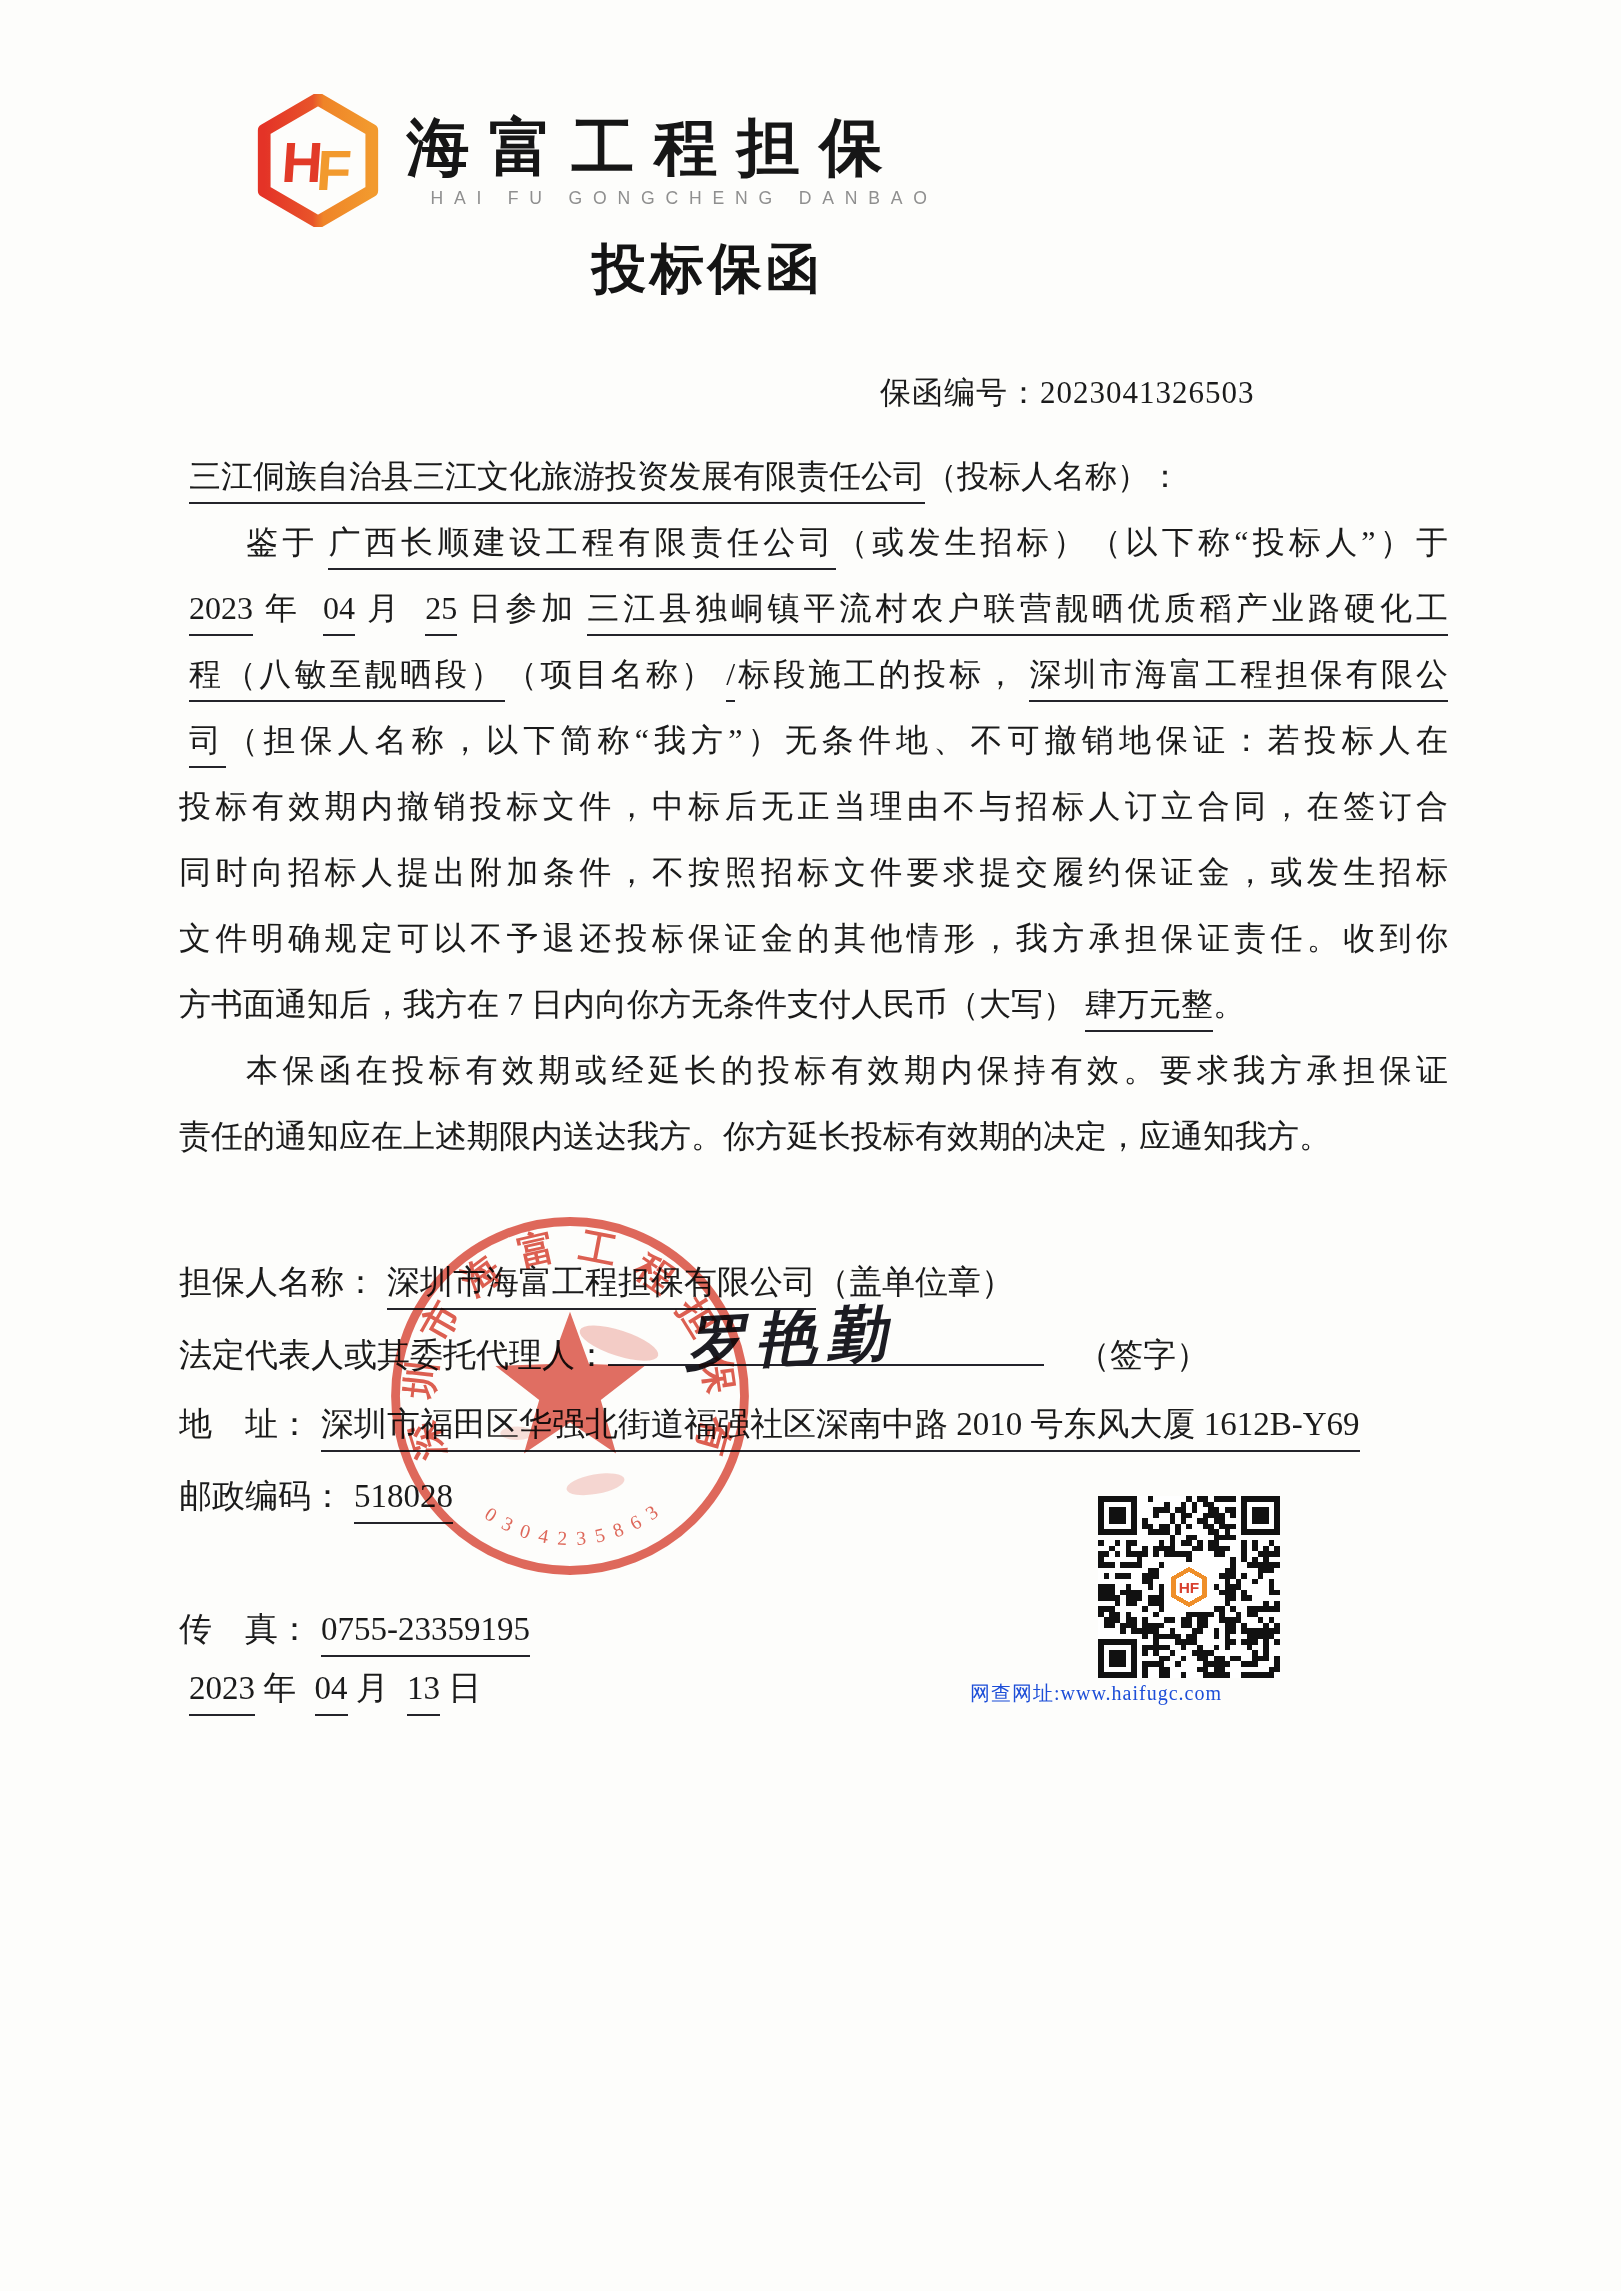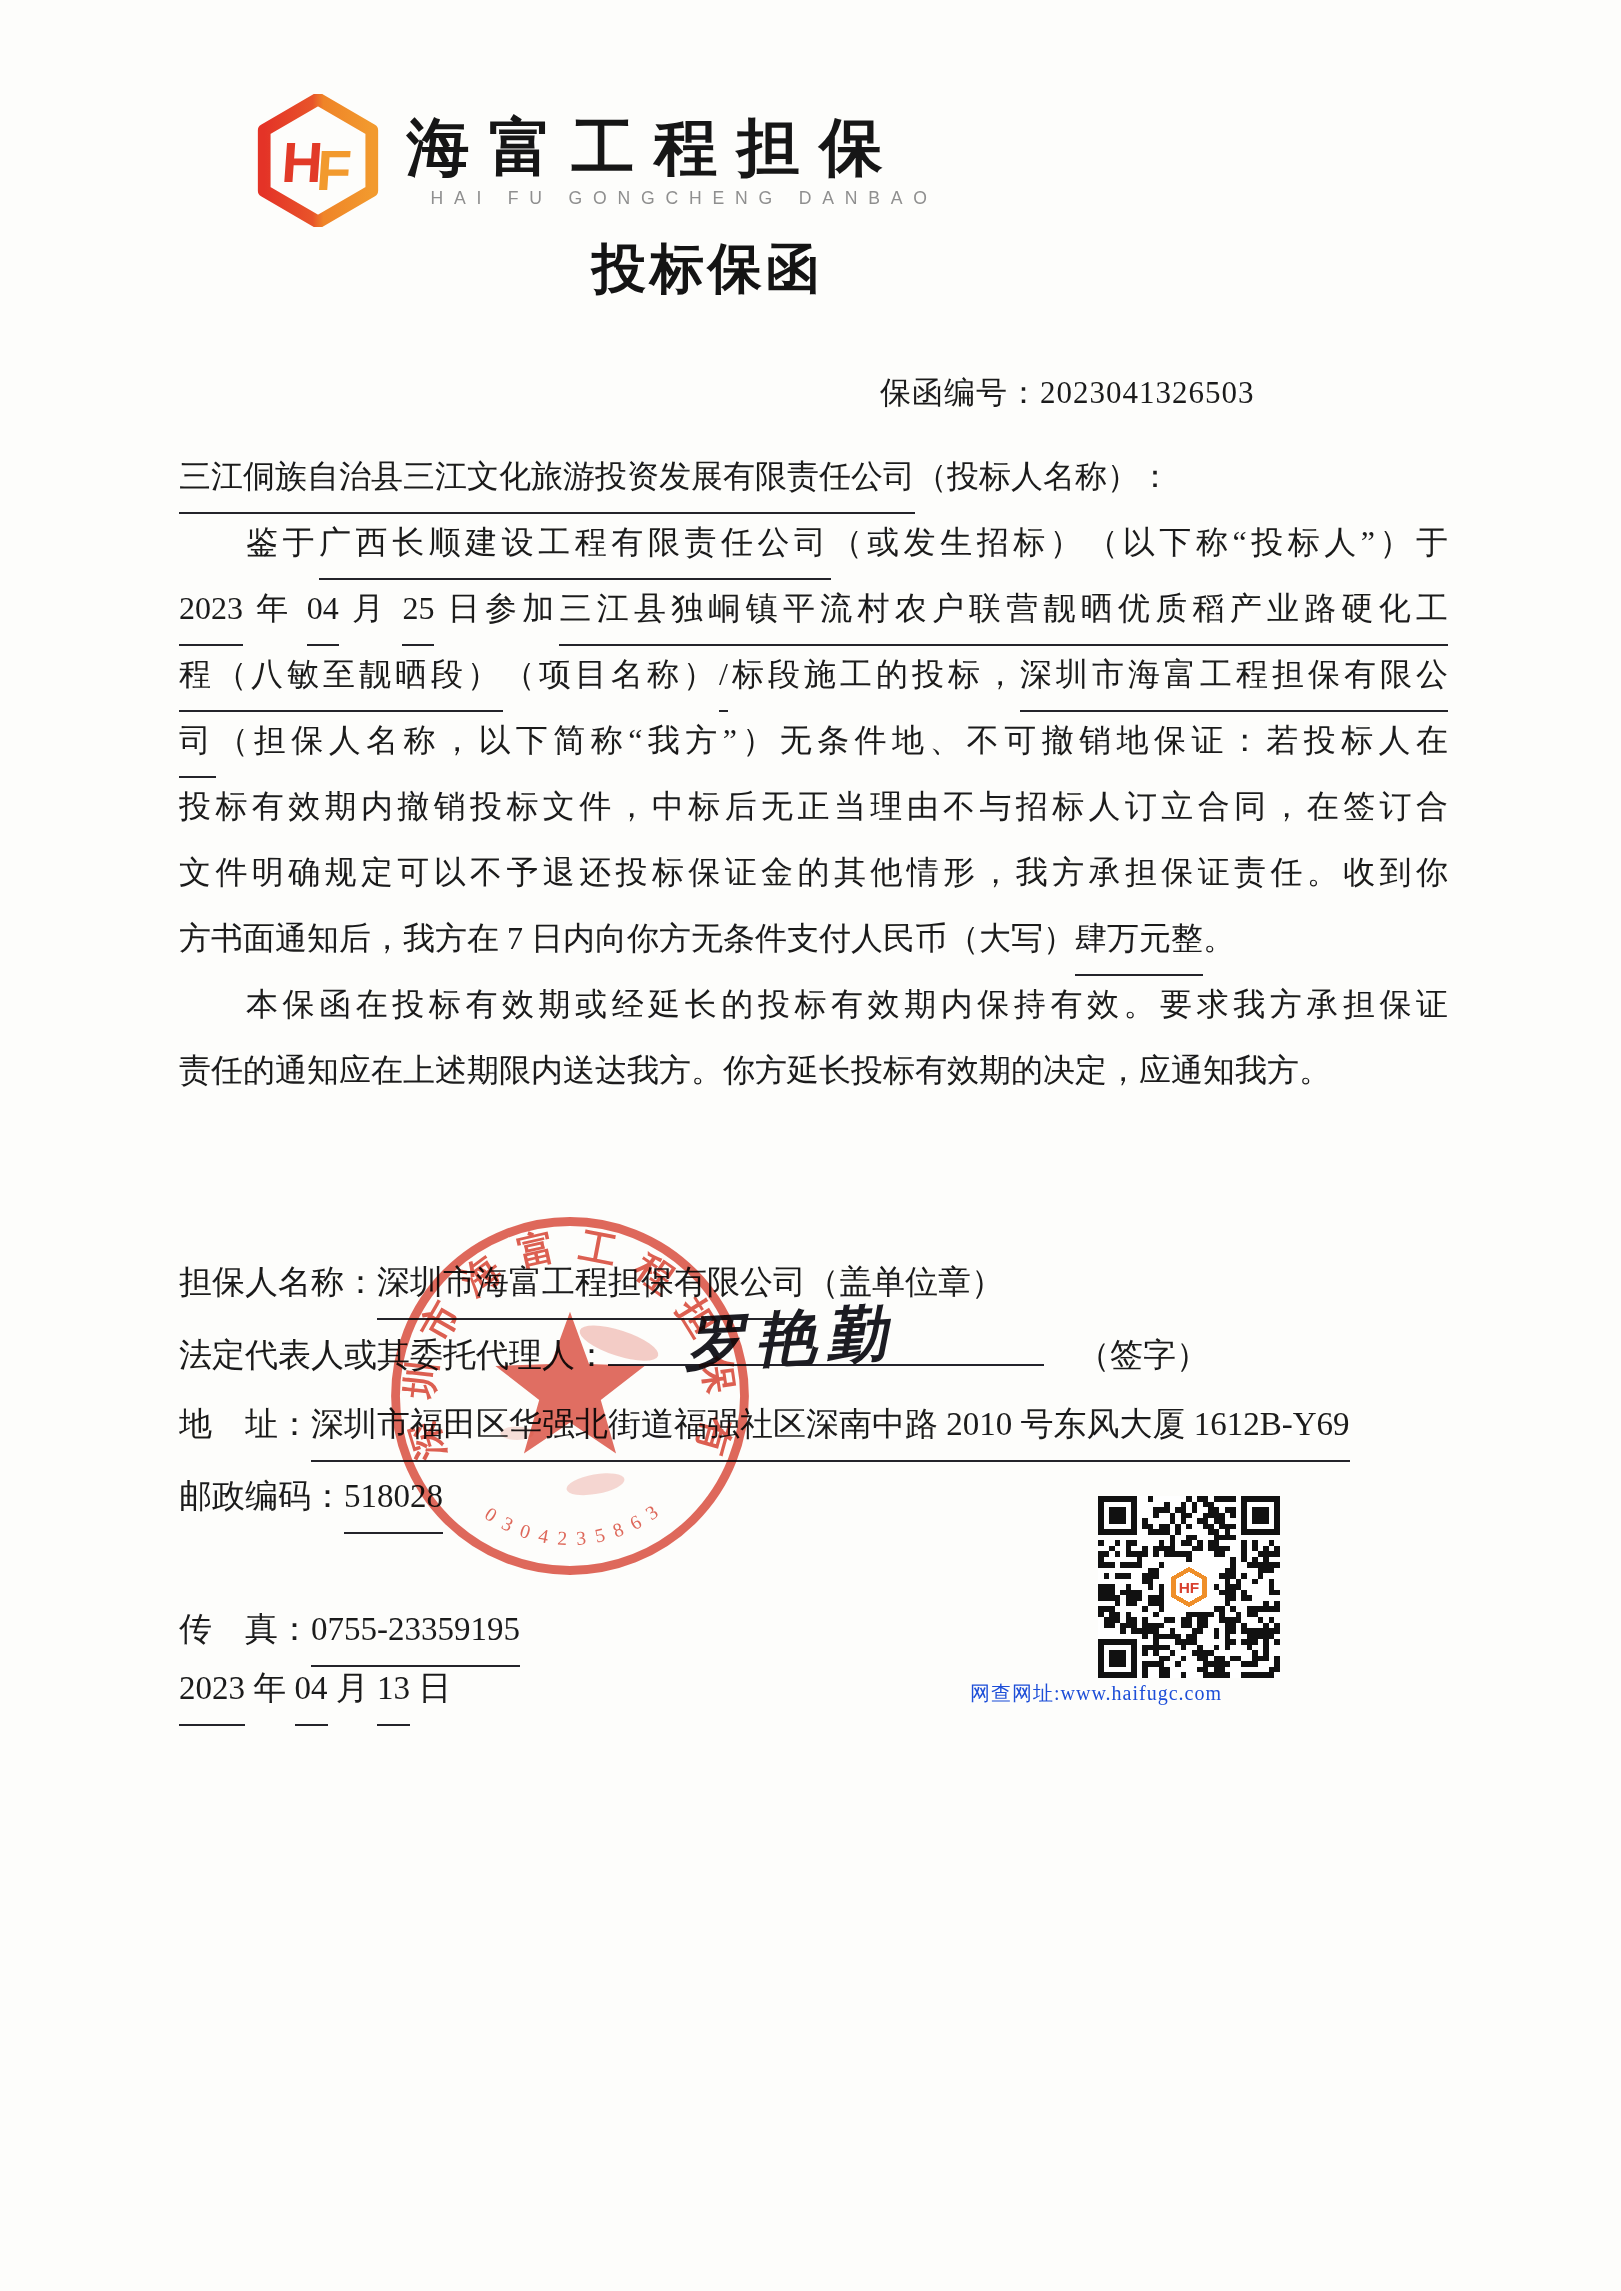--- a/index.html
+++ b/index.html
@@ -18,21 +18,21 @@
 
   
   .doc-title { position:absolute; left:592px; top:233px; margin:0; font-size:54px; font-weight:600; letter-spacing:3.9px; color:#141414; }
   .ref-line { position:absolute; left:880px; top:372px; font-size:31px; letter-spacing:1px; }
 
   
   .body-text { position:absolute; left:179px; top:443px; width:1269px; font-size:32px; }
   .line { height:66px; line-height:66px; white-space:nowrap; }
   .line.j { white-space:normal; text-align:justify; text-align-last:justify; text-justify:inter-character; }
   .line.ind { text-indent:67px; }
-  .u { border-bottom:2.9px solid #24242a; padding-bottom:18px; }
+  .u { border-bottom:2.9px solid #24242a; padding-bottom:8px;margin-left:10px; }
 
   
   .frow { position:absolute; left:179px; font-size:33px; white-space:nowrap; }
   .sig-line { display:inline-block; position:relative; width:436px; height:41px; vertical-align:baseline; border-bottom:2.9px solid #23232b; }
   .handwriting {
     position:absolute; left:76px; bottom:-15.7px;
     font-size:61px; font-weight:700; font-style:italic; letter-spacing:9.8px;
     color:#1c1c22; transform:rotate(-3deg);
     font-family:"DejaVu Serif", serif;
   }
@@ -77,20 +77,21 @@
 
   <div class="ref-line"><span>保函编号：</span><span>2023041326503</span></div>
 
   <div class="body-text">
     <div class="line"><span class="u">三江侗族自治县三江文化旅游投资发展有限责任公司</span><span>（投标人名称）：</span></div>
     <div class="line j ind"><span>鉴于</span><span class="u">广西长顺建设工程有限责任公司</span><span>（或发生招标）（以下称“投标人”）于</span></div>
     <div class="line j"><span class="u">2023</span><span> 年 </span><span class="u">04</span><span> 月 </span><span class="u">25</span><span> 日参加</span><span class="u">三江县独峒镇平流村农户联营靓晒优质稻产业路硬化工</span></div>
     <div class="line j"><span class="u">程（八敏至靓晒段）</span><span>（项目名称）</span><span class="u">/</span><span>标段施工的投标，</span><span class="u">深圳市海富工程担保有限公</span></div>
     <div class="line j"><span class="u">司</span><span>（担保人名称，以下简称“我方”）无条件地、不可撤销地保证：若投标人在</span></div>
     <div class="line j"><span>投标有效期内撤销投标文件，中标后无正当理由不与招标人订立合同，在签订合</span></div>
+    <div class="line j"><span>同时向招标人提出附加条件，不按照招标文件要求提交履约保证金，或发生招标</span></div>
     <div class="line j"><span>文件明确规定可以不予退还投标保证金的其他情形，我方承担保证责任。收到你</span></div>
     <div class="line"><span>方书面通知后，我方在 7 日内向你方无条件支付人民币（大写）</span><span class="u">肆万元整</span><span>。</span></div>
     <div class="line j ind"><span>本保函在投标有效期或经延长的投标有效期内保持有效。要求我方承担保证</span></div>
     <div class="line"><span>责任的通知应在上述期限内送达我方。你方延长投标有效期的决定，应通知我方。</span></div>
   </div>
 
   <div class="frow" style="top:1260px"><span>担保人名称：</span><span class="u">深圳市海富工程担保有限公司</span><span>（盖单位章）</span></div>
 
   <div class="frow" style="top:1323px"><span>法定代表人或其委托代理人：</span><span class="sig-line"><span class="handwriting">罗艳勤</span></span><span class="sig-suffix">（签字）</span></div>
 

